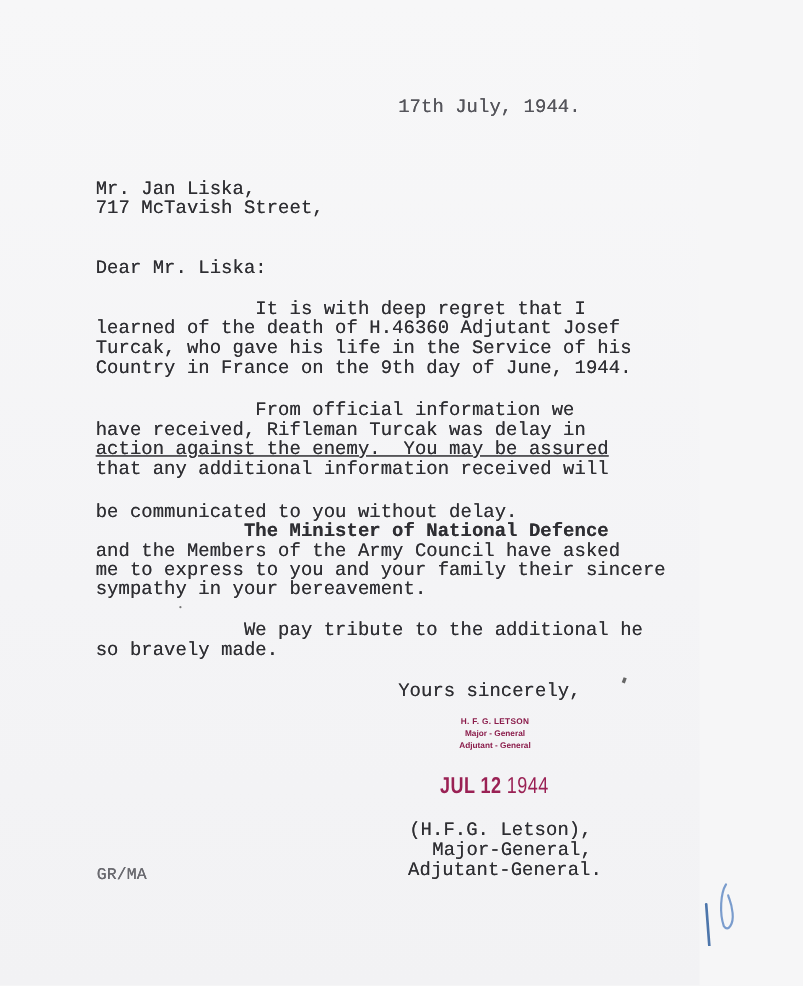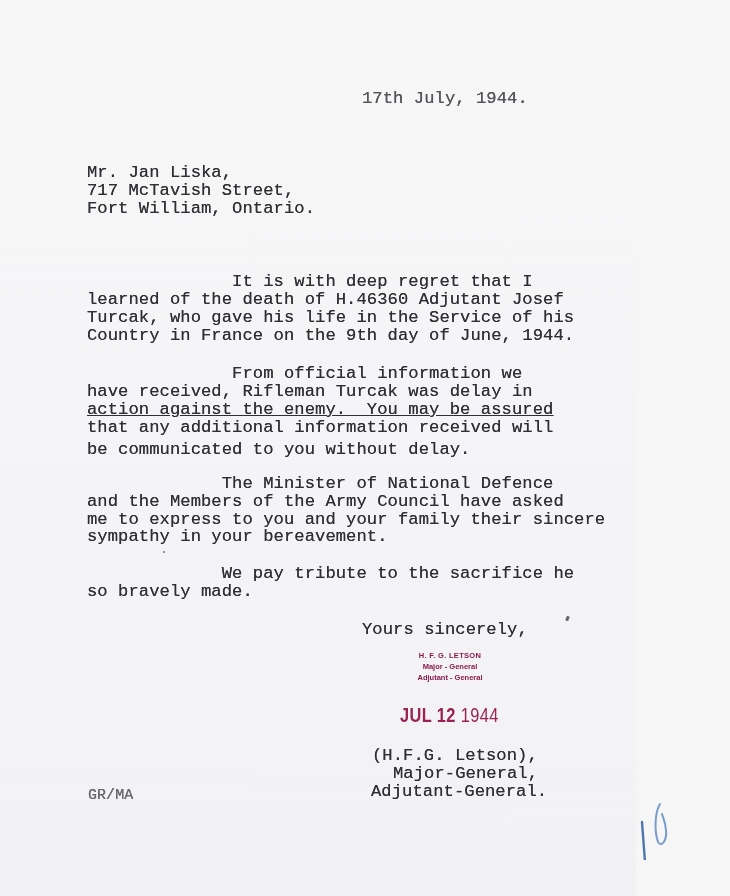--- a/index.html
+++ b/index.html
@@ -52,49 +52,49 @@
   </style>
 </head>
 <body>
 
 <div class="page">
 
   <div class="line faint" style="left:362px; top:89px;">17th July, 1944.</div>
 
   <div class="line" style="left:87px; top:163px;">Mr. Jan Liska,</div>
   <div class="line" style="left:87px; top:181px;">717 McTavish Street,</div>
-  <div class="line" style="left:87px; top:199px;">Fort William, Ontario.</div>
 
+  <div class="line" style="left:87px; top:235px;">Dear Mr. Liska:</div>
 
   <div>
     <div class="line" style="left:87px; top:272px;">              It is with deep regret that I</div>
     <div class="line" style="left:87px; top:290px;">learned of the death of H.46360 Adjutant Josef</div>
     <div class="line" style="left:87px; top:308px;">Turcak, who gave his life in the Service of his</div>
     <div class="line" style="left:87px; top:326px;">Country in France on the 9th day of June, 1944.</div>
   </div>
 
   <div>
     <div class="line" style="left:87px; top:364px;">              From official information we</div>
     <div class="line" style="left:87px; top:382px;">have received, Rifleman Turcak was delay in</div>
     <div class="line" style="left:87px; top:400px;text-decoration:underline;">action against the enemy.  You may be assured</div>
     <div class="line" style="left:87px; top:418px;">that any additional information received will</div>
-    <div class="line" style="left:87px; top:440px;">be communicated to you without delay.</div>
+    <div class="line" style="left:87px; top:457px;">be communicated to you without delay.</div>
   </div>
 
   <div>
-    <div class="line" style="left:87px; top:474px;">             The Minister of National Defence</div>
+    <div class="line" style="left:87px; top:474px;font-weight:bold;">             The Minister of National Defence</div>
     <div class="line" style="left:87px; top:492px;">and the Members of the Army Council have asked</div>
     <div class="line" style="left:87px; top:510px;">me to express to you and your family their sincere</div>
     <div class="line" style="left:87px; top:527px;">sympathy in your bereavement.</div>
   </div>
 
   <div class="dot"></div>
 
   <div>
-    <div class="line" style="left:87px; top:564px;">             We pay tribute to the sacrifice he</div>
+    <div class="line" style="left:87px; top:564px;">             We pay tribute to the additional he</div>
     <div class="line" style="left:87px; top:582px;">so bravely made.</div>
   </div>
 
   <div class="line" style="left:362px; top:620px;text-align:right;">Yours sincerely,</div>
   <div class="tick"></div>
 
   <div>
     <div class="stamp stamp-name">H. F. G. LETSON</div>
     <div class="stamp stamp-rank">Major - General</div>
     <div class="stamp stamp-title">Adjutant - General</div>

